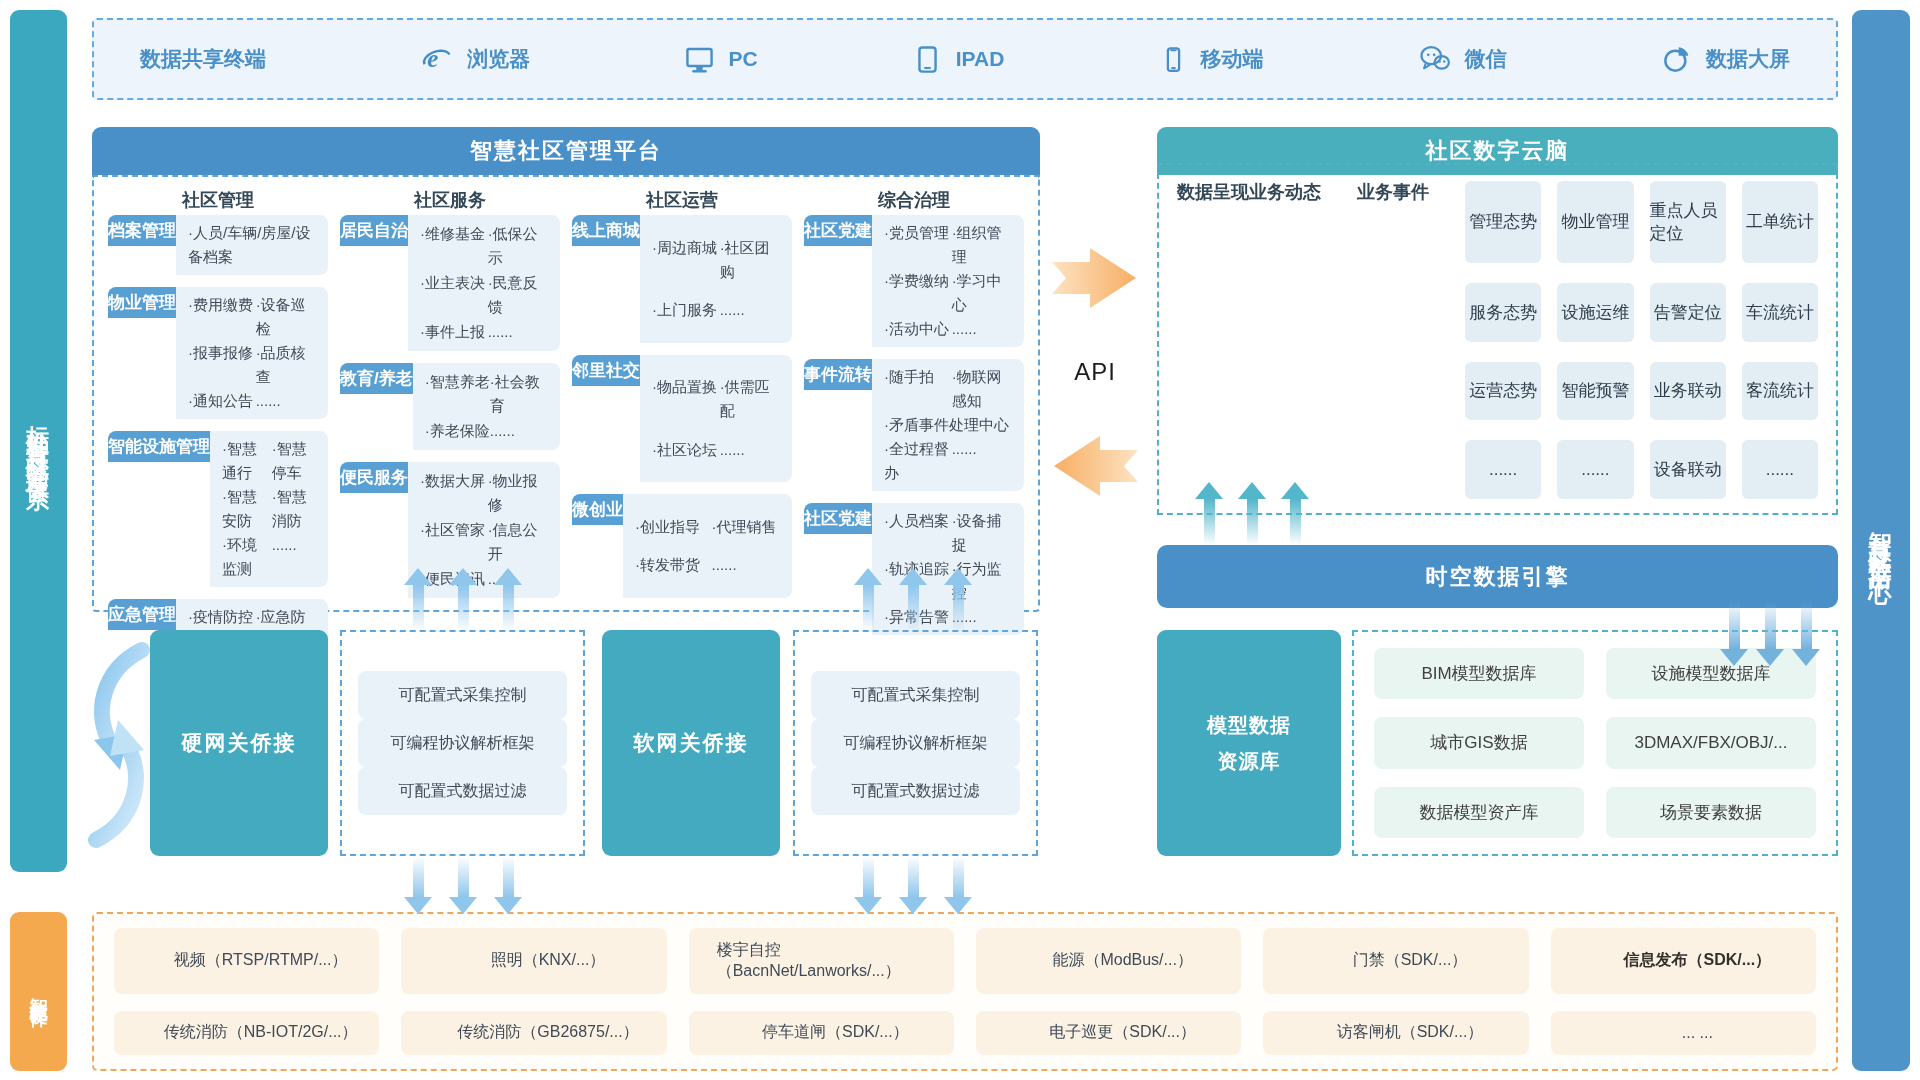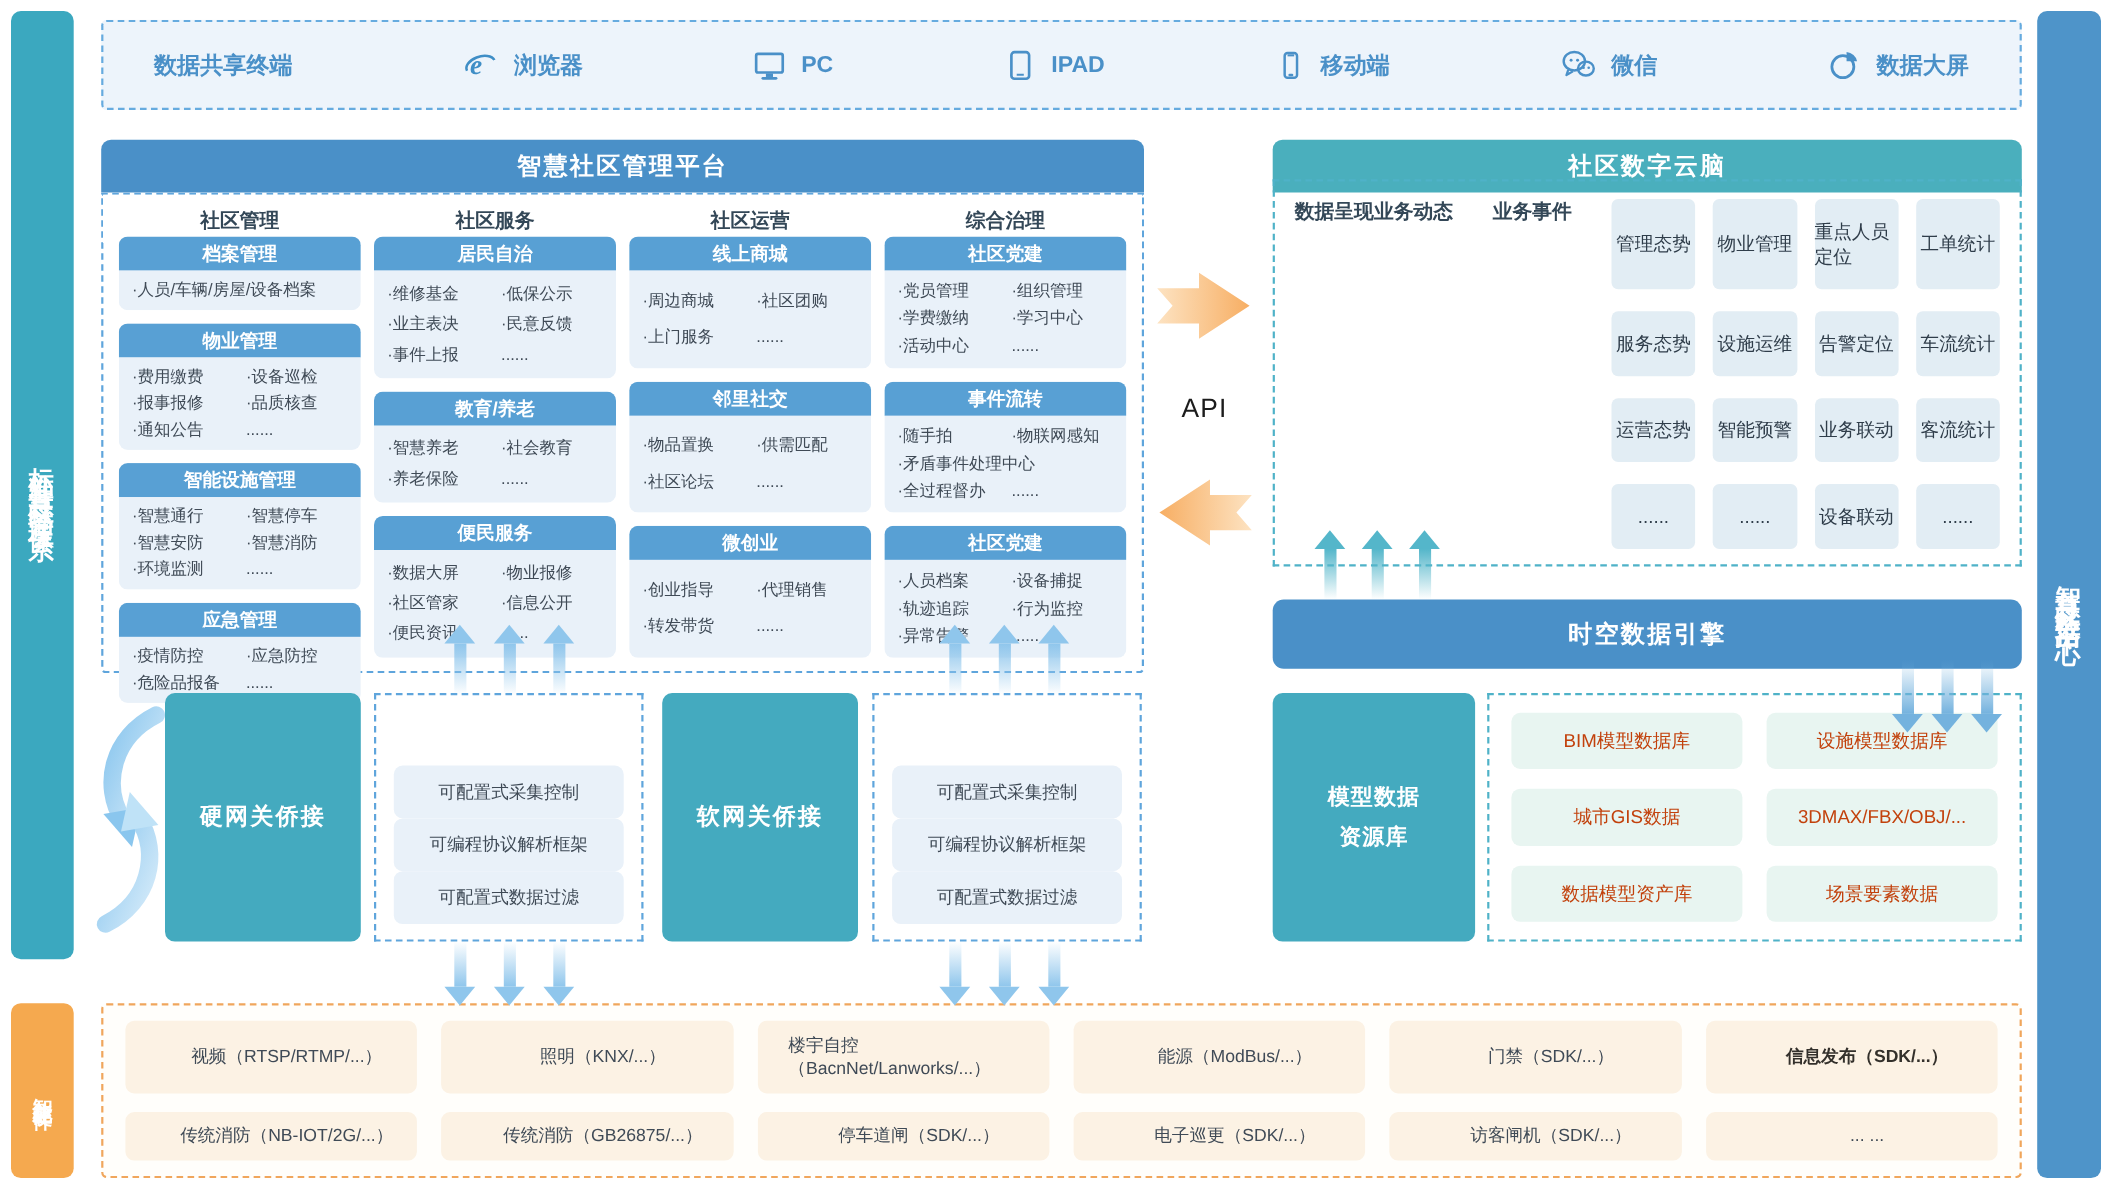--- a/index.html
+++ b/index.html
@@ -27,21 +27,21 @@
   .hdrbar{height:48px;border-radius:9px 9px 0 0;color:#fff;font-weight:bold;font-size:22px;
       display:flex;align-items:center;justify-content:center;letter-spacing:2px;}
   #platform-header{left:92px;top:127px;width:948px;background:#4A90C8;}
   #cloud-header{left:1157px;top:127px;width:681px;background:#4AAFBD;}
   
   #platform-body{left:92px;top:175px;width:948px;height:437px;border:2px dashed #5FA5DC;
       border-radius:0 0 4px 4px;box-sizing:border-box;display:flex;gap:12px;padding:8px 14px 12px;}
   .pcol{flex:1;display:flex;flex-direction:column;min-width:0;}
   .pcol-label{text-align:center;color:#334757;font-size:18px;font-weight:bold;height:30px;line-height:30px;}
   .pcol-boxes{flex:1;display:flex;flex-direction:column;gap:12px;}
-  .pbox{display:flex;flex-direction:column;border-radius:8px;overflow:hidden;}
+  .pbox{display:flex;flex-direction:row;border-radius:8px;overflow:hidden;}
   .pbox-h{background:#58A0D4;color:#fff;text-align:center;font-size:17px;font-weight:bold;
       height:31px;line-height:31px;flex:none;}
   .pbox-b{background:#E9F1F9;flex:1;display:flex;flex-direction:column;justify-content:space-evenly;
       padding:6px 12px;}
   .prow{display:flex;color:#3F4A56;font-size:15px;line-height:24px;}
   .prow .l{flex:1.12;}
   .prow .r{flex:1;}
   .prow .full{width:100%;}
   
   #cloud-body{left:1157px;top:163px;width:681px;height:352px;border:2px dashed #4FB2C8;
@@ -55,29 +55,29 @@
   #engine-bar{left:1157px;top:545px;width:681px;height:63px;background:#4A90C8;border-radius:10px;
       color:#fff;font-weight:bold;font-size:22px;display:flex;align-items:center;justify-content:center;
       letter-spacing:2px;}
   
   #model-title{left:1157px;top:630px;width:184px;height:226px;background:#44AABF;border-radius:9px;
       color:#fff;font-weight:bold;font-size:20px;display:flex;flex-direction:column;align-items:center;
       justify-content:center;line-height:36px;letter-spacing:1px;}
   #model-dash{left:1352px;top:630px;width:486px;height:226px;border:2px dashed #4FB2C8;
       box-sizing:border-box;padding:16px 20px;display:grid;grid-template-columns:1fr 1fr;gap:18px 22px;}
   .mcell{background:#E8F5F1;border-radius:8px;display:flex;align-items:center;justify-content:center;
-      color:#c2410c;font-size:17px;}
+      color:#404040;font-size:17px;}
   
   .gw-box{width:178px;height:226px;background:#44AABF;border-radius:9px;color:#fff;font-weight:bold;
       font-size:21px;display:flex;flex-direction:row;align-items:center;justify-content:center;
       line-height:38px;letter-spacing:2px;}
   #gw-hard{left:150px;top:630px;}
   #gw-soft{left:602px;top:630px;}
   .gw-dash{top:630px;width:245px;height:226px;border:2px dashed #5FA5DC;box-sizing:border-box;
-      padding:14px 16px;display:flex;flex-direction:column;justify-content:flex-end;}
+      padding:14px 16px;display:flex;flex-direction:column;justify-content:center;}
   #gw-items-0{left:340px;}
   #gw-items-1{left:793px;}
   .gcell{background:#E9F1F9;border-radius:8px;height:48px;display:flex;align-items:center;
       justify-content:center;color:#3F4A56;font-size:16px;}
   
   #hardware-panel{left:92px;top:912px;width:1746px;height:159px;border:2px dashed #F0A65C;
       border-radius:5px;box-sizing:border-box;padding:14px 20px;display:grid;
       grid-template-columns:repeat(6,1fr);gap:17px 22px;background:#FFFEFB;}
   .hcell{background:#FCF2E4;border-radius:8px;display:flex;align-items:center;justify-content:center;
       color:#3F4A56;font-size:16px;padding-left:28px;}

